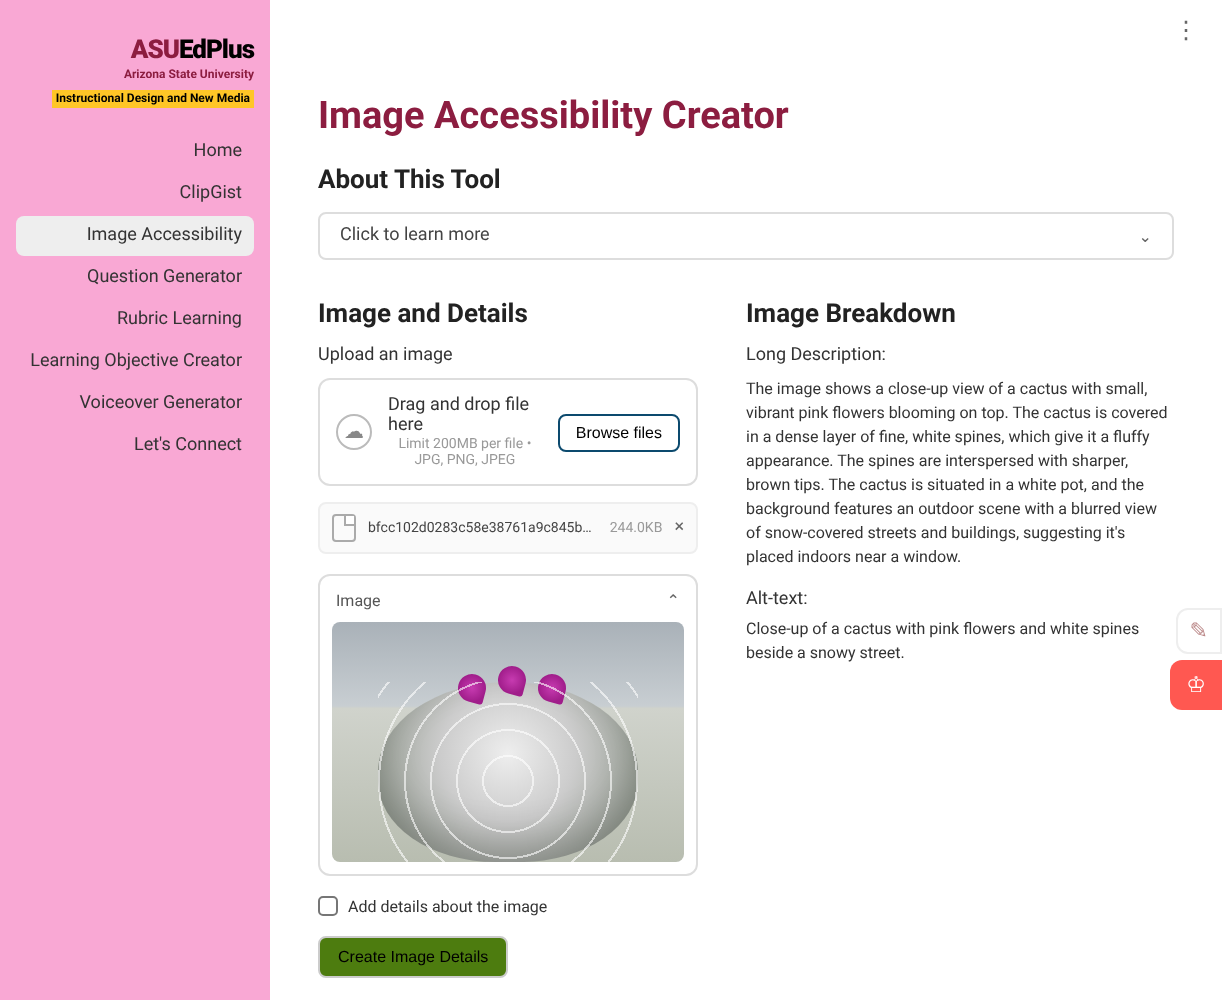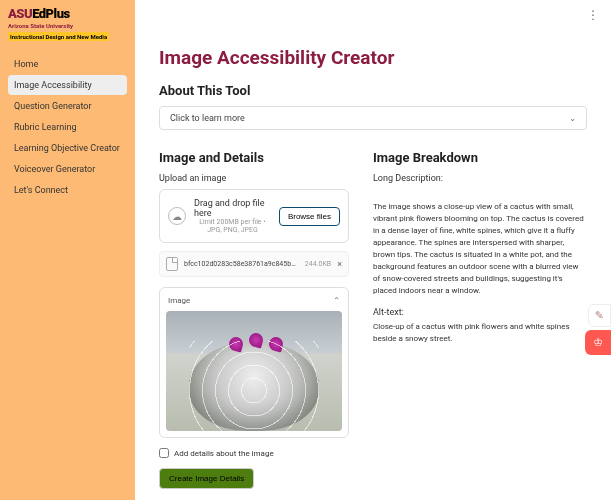--- a/index.html
+++ b/index.html
@@ -1,18 +1,18 @@
 <!DOCTYPE html>
 <html><head>
 <meta charset="utf-8">
 <style>
   * { box-sizing: border-box; margin: 0; padding: 0; }
   body { font-family: -apple-system, BlinkMacSystemFont, "Segoe UI", Roboto, sans-serif; font-size: 11px; color: #333; background: #fff; width: 611px; height: 500px; overflow: hidden; }
   .app { display: flex; height: 100%; }
-  .sidebar { width: 135px; padding: 6px 8px; background: #fdba74; }
+  .sidebar { width: 135px; padding: 18px 8px; background: #f9a8d4; text-align: right; }
   .logo-block { margin-bottom: 12px; }
   .logo-main { font-weight: 900; font-size: 13px; letter-spacing: -0.5px; }
   .logo-asu { color: #8C1D40; }
   .logo-edplus { color: #000; }
   .logo-sub { font-size: 6px; color: #8C1D40; font-weight: 700; margin-top: 1px; }
   .logo-tag { font-size: 6px; background: #FFC627; color: #000; font-weight: 700; padding: 1px 2px; display: inline-block; margin-top: 2px; }
   .nav-item { display: block; padding: 5px 6px; font-size: 9px; color: #333; border-radius: 4px; cursor: pointer; margin-bottom: 1px; }
   .nav-item.active { background: #eee; }
   .main { flex: 1; padding: 16px 24px 16px 24px; overflow: auto; position: relative; }
   .topbar { position: absolute; top: 8px; right: 12px; }
@@ -42,40 +42,41 @@
   .preview-img { width: 100%; height: 120px; border-radius: 4px; display: block; background: linear-gradient(180deg, #a9b1b8 0%, #c8ced2 35%, #d0d3cc 36%, #b8bdb0 100%); position: relative; overflow: hidden; }
   .cactus { position: absolute; left: 50%; top: 55%; transform: translate(-50%, -40%); width: 130px; height: 90px; border-radius: 50% 50% 45% 45%; background: radial-gradient(circle at 50% 40%, #eee 0%, #ccc 40%, #9aa197 80%); box-shadow: inset 0 -10px 20px rgba(0,0,0,.2); }
   .flower { position: absolute; width: 14px; height: 14px; top: -4px; }
   .flower::before { content: ""; position: absolute; inset: 0; background: radial-gradient(circle, #c73bb1 0%, #a01d8a 70%); border-radius: 50% 50% 10% 50%; transform: rotate(15deg); }
   .f1 { left: 40px; } .f2 { left: 60px; top: -8px; } .f3 { left: 80px; }
   .spine-layer { position: absolute; inset: 0; background-image: repeating-radial-gradient(circle at 50% 55%, transparent 0 12px, rgba(255,255,255,.6) 12px 13px); mix-blend-mode: screen; }
   .preview-fname { font-size: 7px; color: #888; text-align: center; margin-top: 4px; }
   .check-row { display: flex; align-items: center; gap: 5px; margin-bottom: 10px; font-size: 8px; }
   .check-row input { width: 10px; height: 10px; }
   .primary-btn { font-size: 8px; padding: 5px 9px; border: 1px solid #ccc; border-radius: 4px; background: #4d7c0f; cursor: pointer; }
-  .long-desc-label { font-size: 9px; color: #333; margin-bottom: 18px; }
+  .long-desc-label { font-size: 9px; color: #333; margin-bottom: 6px; }
   .desc-text { font-size: 8px; line-height: 1.5; color: #333; }
   .alt-label { font-size: 9px; color: #333; margin-top: 10px; margin-bottom: 4px; }
   .crown-badge { position: fixed; right: 0; top: 330px; background: #ff5851; color: #fff; padding: 6px 8px; border-radius: 6px 0 0 6px; font-size: 11px; display: flex; align-items: center; gap: 4px; cursor: pointer; }
   .edit-badge { position: fixed; right: 0; top: 304px; background: #fff; border: 1px solid #eee; color: #b88; padding: 4px 6px; border-radius: 6px 0 0 6px; font-size: 11px; cursor: pointer; }
 </style>
 </head>
 <body>
 
 <div class="app">
   <aside class="sidebar">
     <div class="logo-block">
       <div class="logo-main">
         <span class="logo-asu">ASU</span><span class="logo-edplus">EdPlus</span>
       </div>
       <div class="logo-sub">Arizona State University</div>
       <div class="logo-tag">Instructional Design and New Media</div>
     </div>
     <nav>
       <a class="nav-item">Home</a>
+      <a class="nav-item">ClipGist</a>
       <a class="nav-item active">Image Accessibility</a>
       <a class="nav-item">Question Generator</a>
       <a class="nav-item">Rubric Learning</a>
       <a class="nav-item">Learning Objective Creator</a>
       <a class="nav-item">Voiceover Generator</a>
       <a class="nav-item">Let's Connect</a>
     </nav>
   </aside>
 
   <main class="main">

